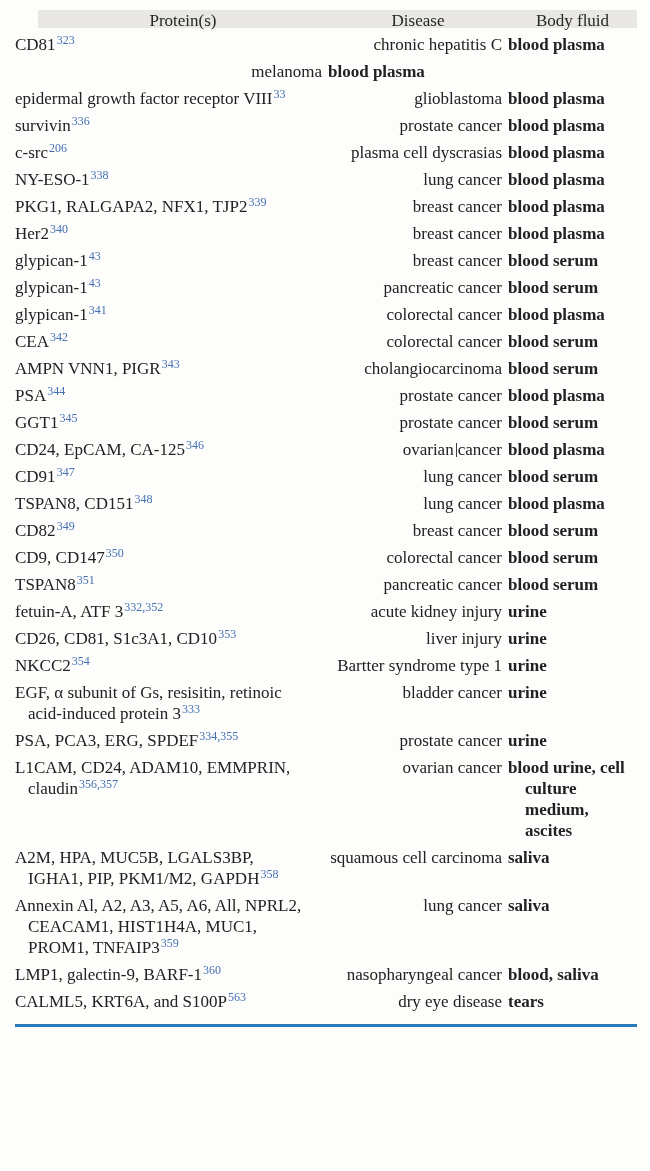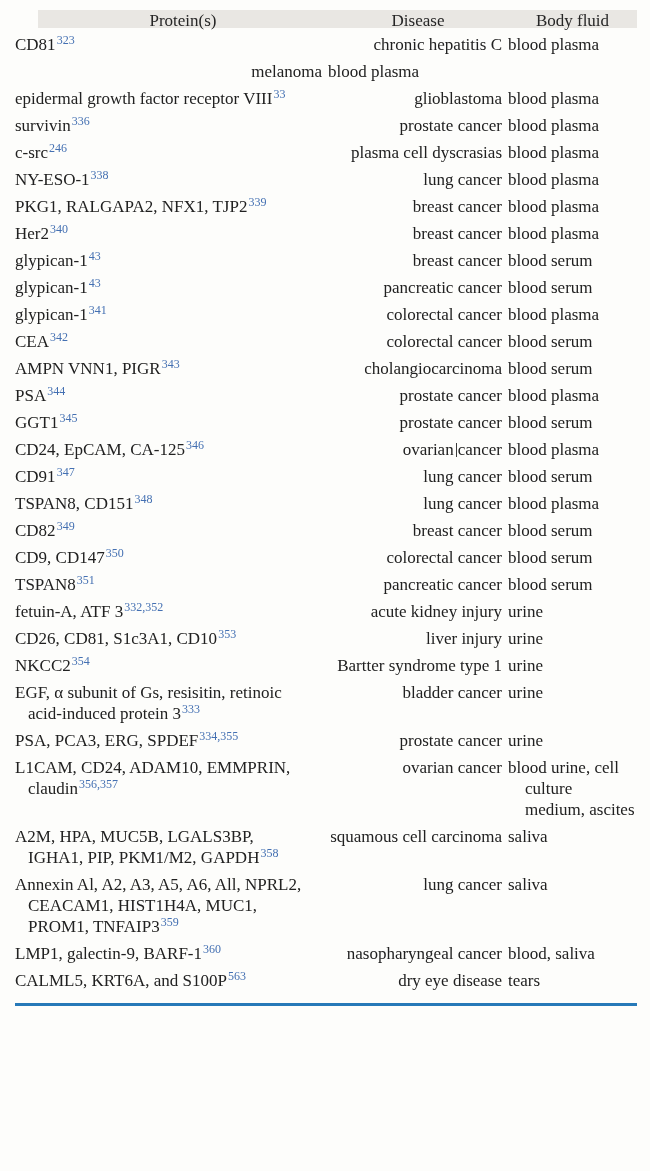--- a/index.html
+++ b/index.html
@@ -42,20 +42,21 @@
   .disease {
     padding-left: 17px;
     text-indent: -17px;
     padding-right: 6px;
     text-align: right;
   }
   .fluid {
     padding-left: 17px;
     text-indent: -17px;
     padding-right: 2px;
+    font-weight: bold;
   }
   sup.ref {
     color: #4470b2;
     font-size: 12px;
     line-height: 0;
     margin-left: 1px;
     vertical-align: 6px;
   }
   .caret {
     display: inline-block;
@@ -96,21 +97,21 @@
         <div class="cell protein">epidermal growth factor receptor VIII<sup class="ref">33</sup></div>
         <div class="cell disease">glioblastoma</div>
         <div class="cell fluid">blood plasma</div>
       </div>
       <div class="row">
         <div class="cell protein">survivin<sup class="ref">336</sup></div>
         <div class="cell disease">prostate cancer</div>
         <div class="cell fluid">blood plasma</div>
       </div>
       <div class="row">
-        <div class="cell protein">c-src<sup class="ref">246</sup></div>
+        <div class="cell protein">c-src<sup class="ref">206</sup></div>
         <div class="cell disease">plasma cell dyscrasias</div>
         <div class="cell fluid">blood plasma</div>
       </div>
       <div class="row">
         <div class="cell protein">NY-ESO-1<sup class="ref">338</sup></div>
         <div class="cell disease">lung cancer</div>
         <div class="cell fluid">blood plasma</div>
       </div>
       <div class="row">
         <div class="cell protein">PKG1, RALGAPA2, NFX1, TJP2<sup class="ref">339</sup></div>

